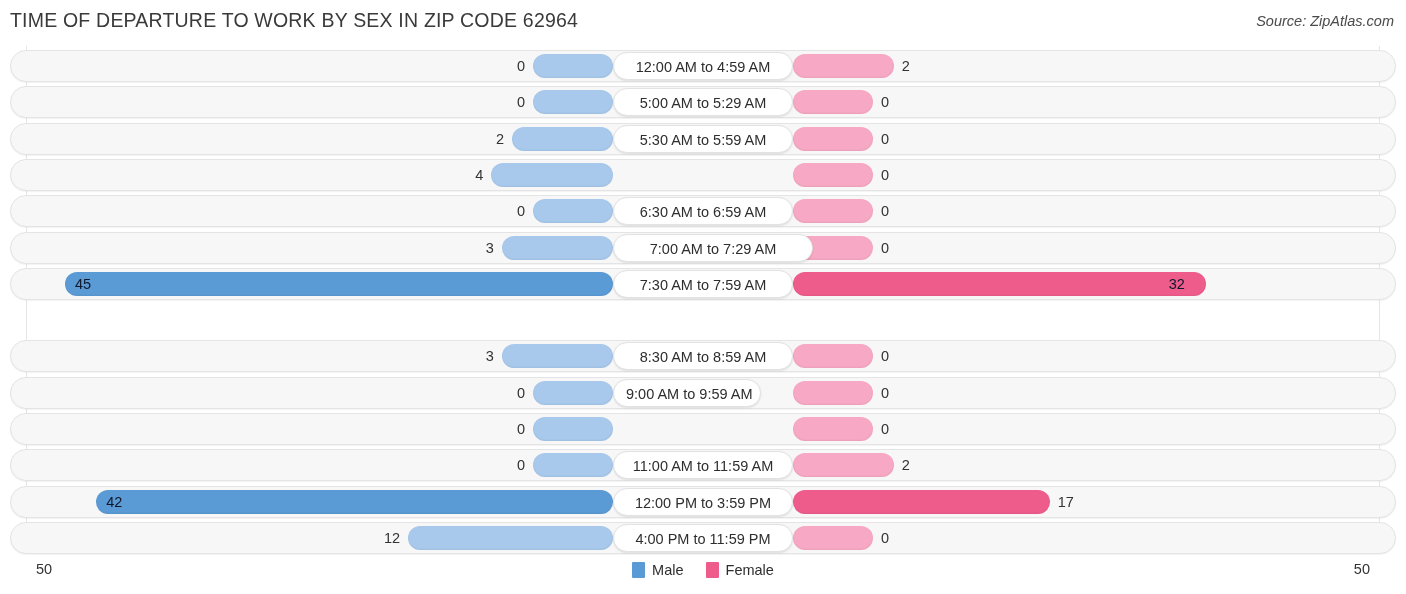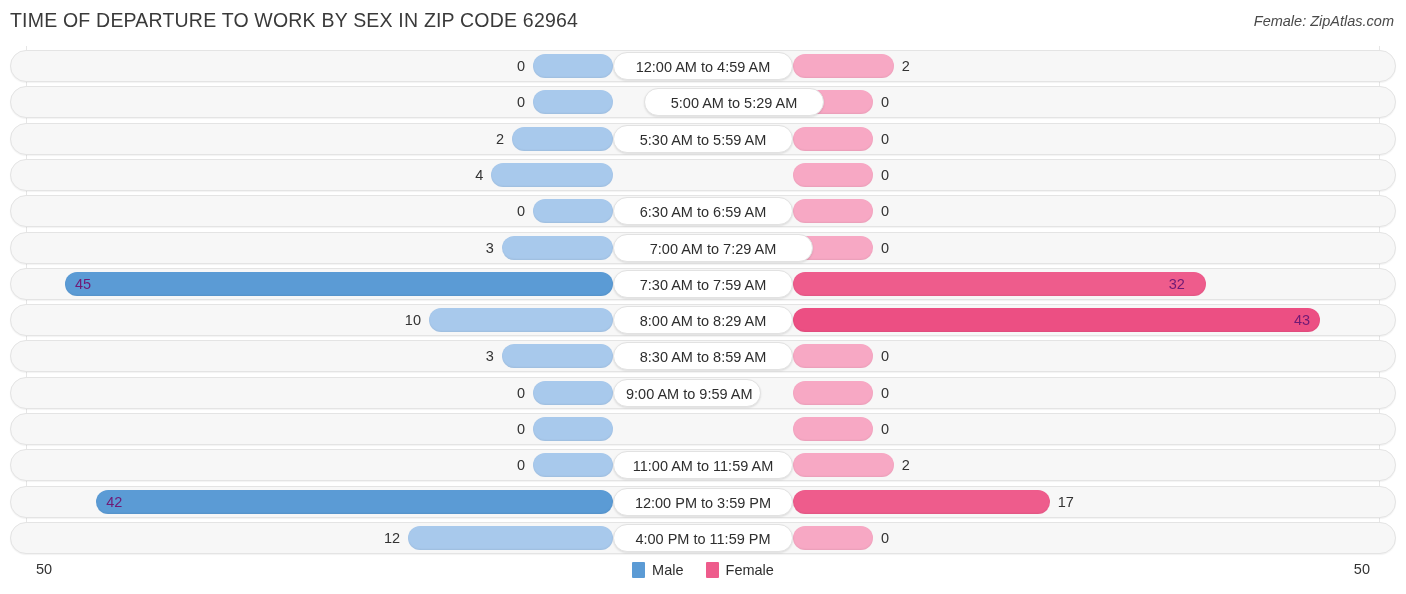--- a/index.html
+++ b/index.html
@@ -70,21 +70,21 @@
   .bar-female.strong{background:#ee5c8c;}
   .bar-female.strongest{background:#ec4f83;}
 
   
   .val{
     position:absolute;top:0;height:32px;line-height:32px;
     font-size:14.5px;color:#333;white-space:nowrap;
   }
   .val.outside-left{text-align:right;}
   .val.outside-right{text-align:left;}
-  .val.inside{color:#701a75;}
+  .val.inside{color:#0f172a;}
 
   
   .center-pill{
     position:absolute;top:2px;height:28px;line-height:28px;
     background:#ffffff;
     border:1px solid #e2e2e2;
     border-radius:14px;
     font-size:14.5px;color:#2e2e2e;
     text-align:center;white-space:nowrap;
     box-shadow:0 1px 2px rgba(0,0,0,.10);
@@ -110,42 +110,42 @@
   }
   .legend-item{display:flex;align-items:center;gap:7px;}
   .legend-swatch{width:13px;height:16px;border-radius:1px;display:block;}
   .legend-text{font-size:14.5px;color:#2e2e2e;}
 </style>
 </head>
 <body>
 
 <div id="header">
   <div id="chart-title">TIME OF DEPARTURE TO WORK BY SEX IN ZIP CODE 62964</div>
-  <div id="source-label">Female: ZipAtlas.com</div>
+  <div id="source-label">Source: ZipAtlas.com</div>
 </div>
 
 <div id="plot">
   <div class="gridline" id="gridline-left"></div>
   <div class="gridline" id="gridline-right"></div>
 
 <div class="row" style="top: 4px;">
       <div class="track"></div>
       <div class="bar bar-male" style="left: 523px; width: 80px;"></div>
       <div class="val outside-left" style="left: 477px; width: 38px;">0</div>
       <div class="bar bar-female" style="left: 783px; width: 100.8px;"></div>
       <div class="val outside-right" style="left: 891.8px; width: 38px;">2</div>
       <div class="center-pill" style="left: 603px; width: 180px;">12:00 AM to 4:59 AM</div>
     </div>
     <div class="row" style="top: 40.3px;">
       <div class="track"></div>
       <div class="bar bar-male" style="left: 523px; width: 80px;"></div>
       <div class="val outside-left" style="left: 477px; width: 38px;">0</div>
       <div class="bar bar-female" style="left: 783px; width: 80px;"></div>
       <div class="val outside-right" style="left: 871px; width: 38px;">0</div>
-      <div class="center-pill" style="left: 603px; width: 180px; margin-left: 31px;">5:00 AM to 5:29 AM</div>
+      <div class="center-pill" style="left: 603px; width: 180px;">5:00 AM to 5:29 AM</div>
     </div>
     <div class="row" style="top: 76.6px;">
       <div class="track"></div>
       <div class="bar bar-male" style="left: 502.2px; width: 100.8px;"></div>
       <div class="val outside-left" style="left: 456.2px; width: 38px;">2</div>
       <div class="bar bar-female" style="left: 783px; width: 80px;"></div>
       <div class="val outside-right" style="left: 871px; width: 38px;">0</div>
       <div class="center-pill" style="left: 603px; width: 180px;">5:30 AM to 5:59 AM</div>
     </div>
     <div class="row" style="top: 112.9px;">
@@ -171,28 +171,20 @@
       <div class="val outside-right" style="left: 871px; width: 38px;">0</div>
       <div class="center-pill" style="left: 603px; width: 200px;">7:00 AM to 7:29 AM</div>
     </div>
     <div class="row" style="top: 221.8px;">
       <div class="track"></div>
       <div class="bar bar-male strong" style="left: 55px; width: 548px;"></div>
       <div class="val inside" style="left: 65px; width: 40px; text-align: left;">45</div>
       <div class="bar bar-female strong" style="left: 783px; width: 412.8px;"></div>
       <div class="val inside" style="left: 1147.8px; width: 38px; text-align: center;">32</div>
       <div class="center-pill" style="left: 603px; width: 180px;">7:30 AM to 7:59 AM</div>
-    </div>
-    <div class="row" style="top: 258.1px;">
-      <div class="track"></div>
-      <div class="bar bar-male" style="left: 419px; width: 184px;"></div>
-      <div class="val outside-left" style="left: 373px; width: 38px;">10</div>
-      <div class="bar bar-female strongest" style="left: 783px; width: 527.2px;"></div>
-      <div class="val inside" style="left: 1262.2px; width: 38px; text-align: right;">43</div>
-      <div class="center-pill" style="left: 603px; width: 180px;">8:00 AM to 8:29 AM</div>
     </div>
     <div class="row" style="top: 294.4px;">
       <div class="track"></div>
       <div class="bar bar-male" style="left: 491.8px; width: 111.2px;"></div>
       <div class="val outside-left" style="left: 445.8px; width: 38px;">3</div>
       <div class="bar bar-female" style="left: 783px; width: 80px;"></div>
       <div class="val outside-right" style="left: 871px; width: 38px;">0</div>
       <div class="center-pill" style="left: 603px; width: 180px;">8:30 AM to 8:59 AM</div>
     </div>
     <div class="row" style="top: 330.7px;">

